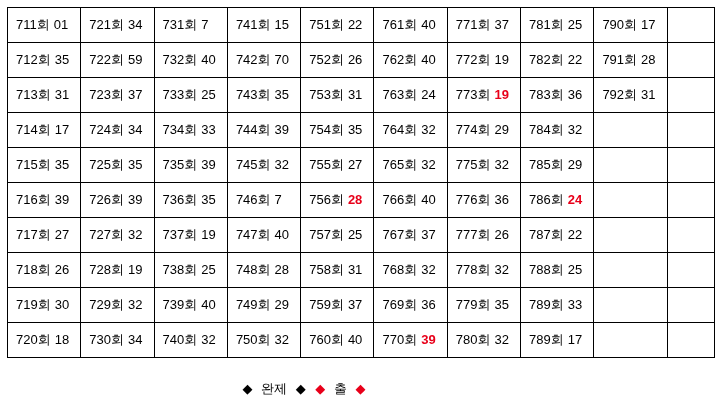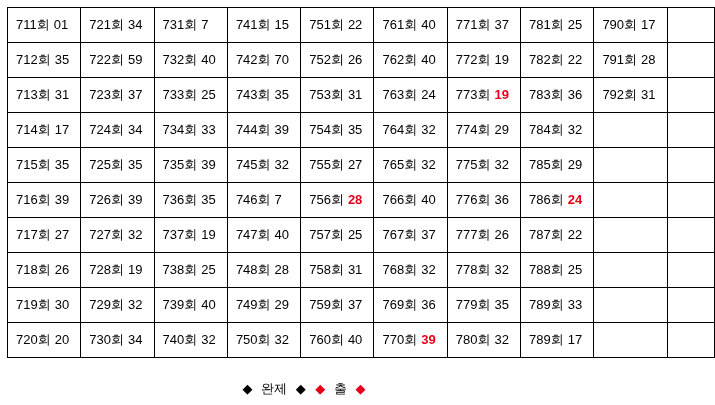--- a/index.html
+++ b/index.html
@@ -179,21 +179,21 @@
           <td><span class="cell-label">739회</span><span class="cell-num">40</span></td>
           <td><span class="cell-label">749회</span><span class="cell-num">29</span></td>
           <td><span class="cell-label">759회</span><span class="cell-num">37</span></td>
           <td><span class="cell-label">769회</span><span class="cell-num">36</span></td>
           <td><span class="cell-label">779회</span><span class="cell-num">35</span></td>
           <td><span class="cell-label">789회</span><span class="cell-num">33</span></td>
           <td class="empty"></td>
           <td class="empty"></td>
         </tr>
         <tr>
-          <td><span class="cell-label">720회</span><span class="cell-num">20</span></td>
+          <td><span class="cell-label">720회</span><span class="cell-num">18</span></td>
           <td><span class="cell-label">730회</span><span class="cell-num">34</span></td>
           <td><span class="cell-label">740회</span><span class="cell-num">32</span></td>
           <td><span class="cell-label">750회</span><span class="cell-num">32</span></td>
           <td><span class="cell-label">760회</span><span class="cell-num">40</span></td>
           <td><span class="cell-label">770회</span><span class="cell-num hot">39</span></td>
           <td><span class="cell-label">780회</span><span class="cell-num">32</span></td>
           <td><span class="cell-label">789회</span><span class="cell-num">17</span></td>
           <td class="empty"></td>
           <td class="empty"></td>
         </tr>

